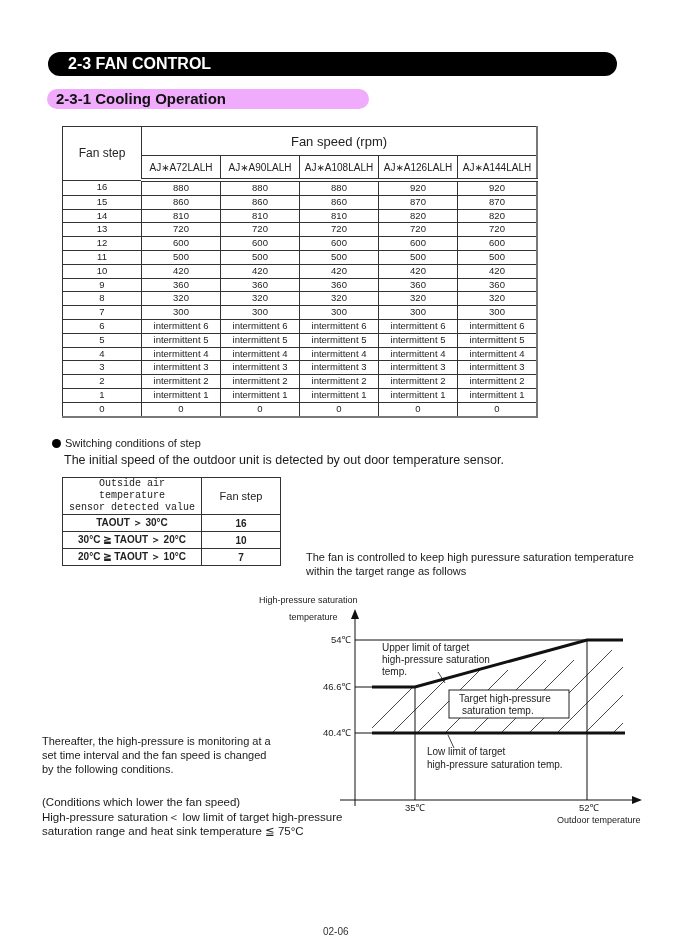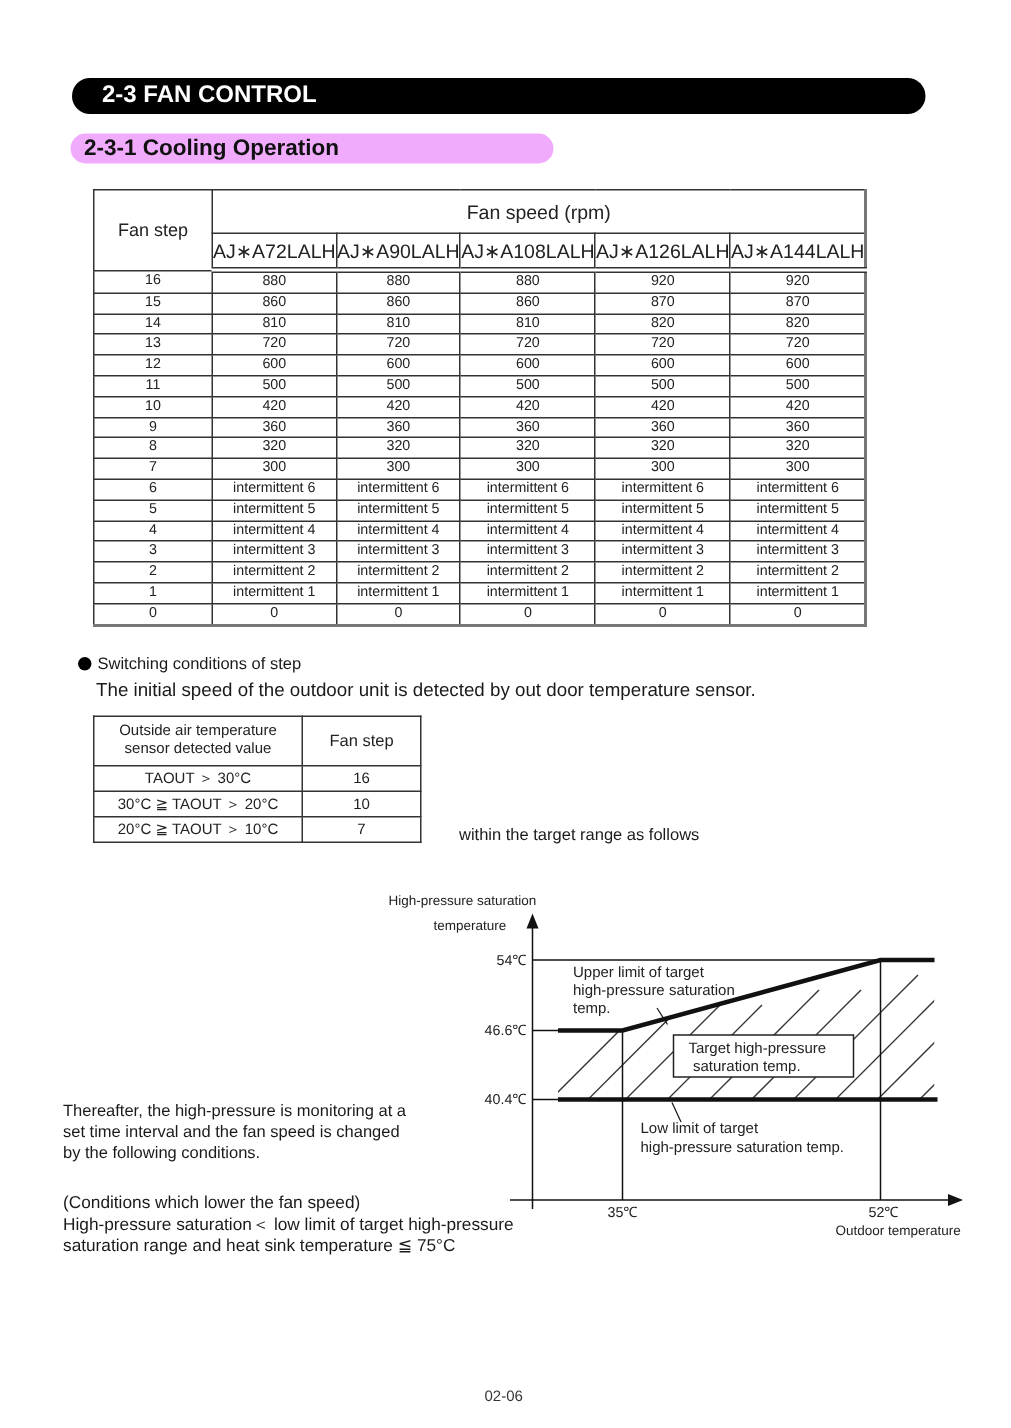--- a/index.html
+++ b/index.html
@@ -13,38 +13,38 @@
   .sub-bar { left:47px; top:89px; width:322px; height:20px; background:#f0abfc;
              border-radius:10px; color:#111; font-weight:bold; font-size:15px;
              line-height:20px; padding-left:9px; box-sizing:border-box; }
 
   
   table.fan { position:absolute; left:62px; top:126px; border-collapse:collapse;
               font-size:9.5px; color:#222; }
   table.fan td, table.fan th { border:1px solid #333; padding:0; text-align:center;
               font-weight:normal; }
   table.fan .h1 { height:28px; font-size:13px; }
-  table.fan .h2 { height:22px; font-size:13px; }
+  table.fan .h2 { height:22px; font-size:10px; }
   table.fan .fs { width:78px; font-size:12px; }
   table.fan .mc { width:78px; }
   table.fan thead tr:last-child th { border-bottom:4px double #333; }
   table.fan tbody td { height:12.8px; line-height:12.8px; }
   table.fan { border-right:2px solid #777; border-bottom:2px solid #777; }
 
   .bullet-line { left:52px; top:437px; font-size:11px; }
   .bullet-dot { display:inline-block; width:9px; height:9px; background:#000;
                 border-radius:50%; margin-right:4px; vertical-align:-1px; }
   .intro { left:64px; top:453px; font-size:12.5px; }
 
   table.sw { position:absolute; left:62px; top:477px; border-collapse:collapse;
              font-size:10px; color:#222; }
   table.sw td, table.sw th { border:1px solid #333; text-align:center; font-weight:normal; padding:0; }
-  table.sw .hc1 { width:138px; height:32px; line-height:12px; }
+  table.sw .hc1 { width:138px; height:32px; line-height:12px;font-family:Liberation Mono, monospace; }
   table.sw .hc2 { width:78px; font-size:11px; }
-  table.sw tbody td { height:16px; }
+  table.sw tbody td { height:16px;font-weight:bold; }
 
   .fan-desc { left:306px; top:550px; font-size:11px; line-height:14px; }
 
   .there { left:42px; top:734px; font-size:11px; line-height:14px; }
   .lower { left:42px; top:795px; font-size:11.5px; line-height:14.5px; }
   .raise { left:42px; top:865px; font-size:11.5px; line-height:14.5px; }
   .pagenum { left:323px; top:926px; font-size:10px; color:#333; }
 
   svg.chart { position:absolute; left:0; top:0; width:674px; height:952px; }
   svg text { font-family:"Liberation Sans", sans-serif; fill:#222; }
@@ -234,20 +234,21 @@
         <td>10</td>
       </tr>
       <tr>
         <td>20°C ≧ TAOUT ＞ 10°C</td>
         <td>7</td>
       </tr>
     </tbody>
 </table>
 
 <div class="abs fan-desc">
+  <div>The fan is controlled to keep high puressure saturation temperature</div>
   <div>within the target range as follows</div>
 </div>
 
 <svg class="chart" viewBox="0 0 674 952">
   <defs>
     <clipPath id="hatchClip">
       <polygon points="372,687 415,687 587,640 623,640 623,733 372,733"></polygon>
     </clipPath>
   </defs>
 

